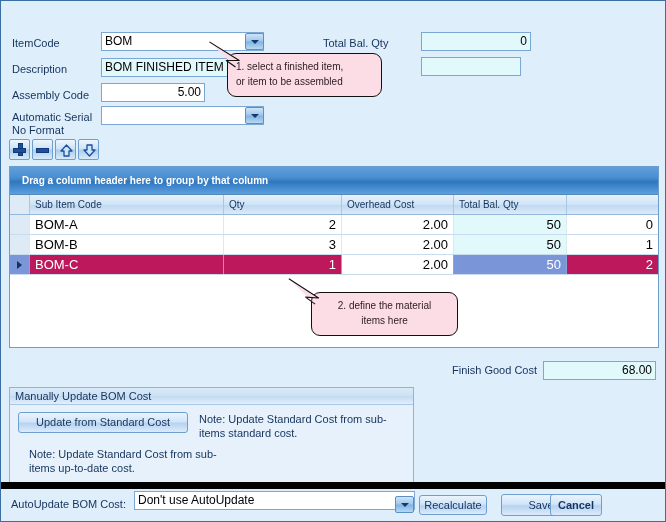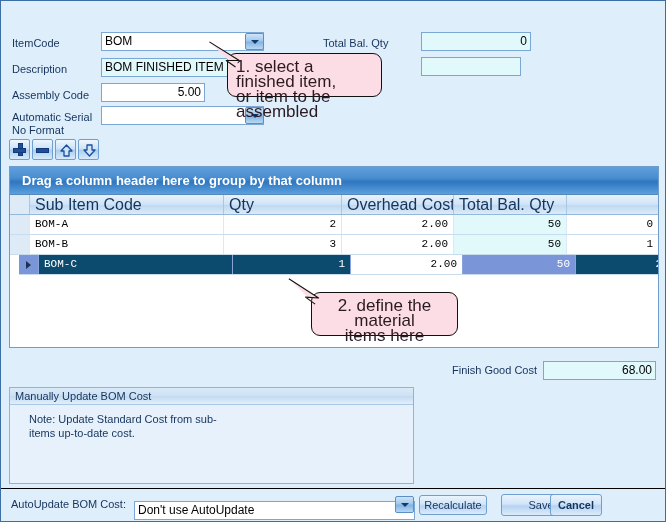--- a/index.html
+++ b/index.html
@@ -182,62 +182,61 @@
     box-sizing: border-box;
     border: 1px solid #6d9dcc;
     background: #ffffff;
     overflow: hidden;
   }
   .grid-groupbar {
     height: 28px;
     background: linear-gradient(to bottom, #5f9fdc 0%, #4a8ed0 40%, #2f76c0 55%, #5ba0de 100%);
     color: #ffffff;
     font-weight: bold;
-    font-size: 13px;
+    font-size: 10px;
     display: flex;
     align-items: center;
     padding-left: 12px;
     border-bottom: 1px solid #5589bb;
     box-sizing: border-box;
   }
   .grid-head {
     display: flex;
     height: 20px;
     background: linear-gradient(to bottom, #e8f2fb 0%, #cfe3f6 50%, #bdd8f1 51%, #dceaf8 100%);
     border-bottom: 1px solid #94b8dc;
     box-sizing: border-box;
   }
   .grid-head .cell {
-    font-size: 16px;
+    font-size: 10px;
     color: #14335c;
     line-height: 19px;
     padding-left: 5px;
     border-right: 1px solid #a8c7e4;
     box-sizing: border-box;
     overflow: hidden;
     white-space: nowrap;
   }
   .grid-row {
     display: flex;
     height: 20px;
     border-bottom: 1px solid #c9dcee;
     box-sizing: border-box;
     background: #ffffff;
   }
-  .grid-row.selected { background: #0c4a6e; color: #ffffff; margin-left: 9px; }
+  .grid-row.selected { background: #be185d; color: #ffffff; }
   .grid-row .cell {
-    font-size: 11px;
+    font-size: 13px;
     color: #000000;
     line-height: 19px;
     padding: 0 5px;
     border-right: 1px solid #dce8f4;
     box-sizing: border-box;
     overflow: hidden;
     white-space: nowrap;
-    font-family: Liberation Mono, monospace;
   }
   .grid-row.selected .cell { color: #ffffff; border-right-color: #8ba3dd; }
   .grid-row .cell.num { text-align: right; }
   .grid-row .cell.tint { background: #e2f9fb; }
   .grid-row.selected .cell.tint { background: #7b96d8; }
   .grid-row.selected .cell.focused { background: #ffffff; color: #000000; }
   .col-ind   { width: 20px; flex: 0 0 20px; background: #dfeaf7; border-right: 1px solid #a8c7e4; position: relative; }
   .grid-row .col-ind { background: #dfeaf7; }
   .grid-row.selected .col-ind { background: #7b96d8; }
   .col-ind .arrow {
@@ -254,21 +253,21 @@
   .col-seq   { width: 91px;  flex: 0 0 91px; border-right: none !important; }
   .grid-empty { flex: 1; background: #ffffff; }
 
   
   .callout {
     position: absolute;
     background: #fcdde6;
     border: 1px solid #111111;
     border-radius: 9px;
     color: #2b1a22;
-    font-size: 17px;
+    font-size: 10px;
     line-height: 15px;
     padding: 5px 8px;
     box-sizing: border-box;
     z-index: 20;
   }
   .callout .tail {
     position: absolute;
     width: 46px; height: 28px;
     overflow: visible;
     pointer-events: none;
@@ -330,29 +329,29 @@
     line-height: 14px;
     width: 205px;
   }
 
   
   .footer {
     position: absolute;
     left: 0; bottom: 0;
     width: 664px;
     height: 32px;
-    border-top: 1px solid #000000;
+    border-top: 7px solid #000000;
     background: #dfeefb;
   }
   .footer .flabel {
     position: absolute; left: 10px; top: 9px;
     color: #14335c; font-size: 11px;
   }
   .footer .fcombo {
-    position: absolute; left: 133px; top: 12px;
+    position: absolute; left: 133px; top: 2px;
     width: 281px; height: 19px;
   }
   .footer .fcombo-btn { left: 394px; top: 7px; }
   .footer .recalc { position: absolute; left: 418px; top: 6px; width: 68px; height: 20px; line-height: 18px; }
   .footer .save   { position: absolute; left: 500px; top: 5px; width: 80px; height: 22px; line-height: 20px; }
   .footer .cancel { position: absolute; left: 549px; top: 5px; width: 52px; height: 22px; line-height: 20px; font-weight: bold; }
 </style>
 </head>
 <body>
 
@@ -457,20 +456,24 @@
       <span style="white-space:pre-line;">2. define the material
 items here</span>
     </div>
 
     <div class="fgc-label">Finish Good Cost</div>
     <div class="fld readonly num fgc-field">68.00</div>
 
     <div class="groupbox">
       <div class="groupbox-title">Manually Update BOM Cost</div>
       <div class="gb-row">
+        <div class="btn gb-btn">Update from Standard Cost</div>
+        <div class="gb-note">Note: Update Standard Cost from sub-items standard cost.</div>
+      </div>
+      <div class="gb-row">
         <div class="gb-note">Note: Update Standard Cost from sub-items up-to-date cost.</div>
       </div>
     </div>
 
     <div class="footer">
       <div class="flabel">AutoUpdate BOM Cost:</div>
       <div class="fld fcombo">Don't use AutoUpdate</div>
       <div class="combo-btn fcombo-btn"></div>
       <div class="btn recalc">Recalculate</div>
       <div class="btn save">Save</div>

